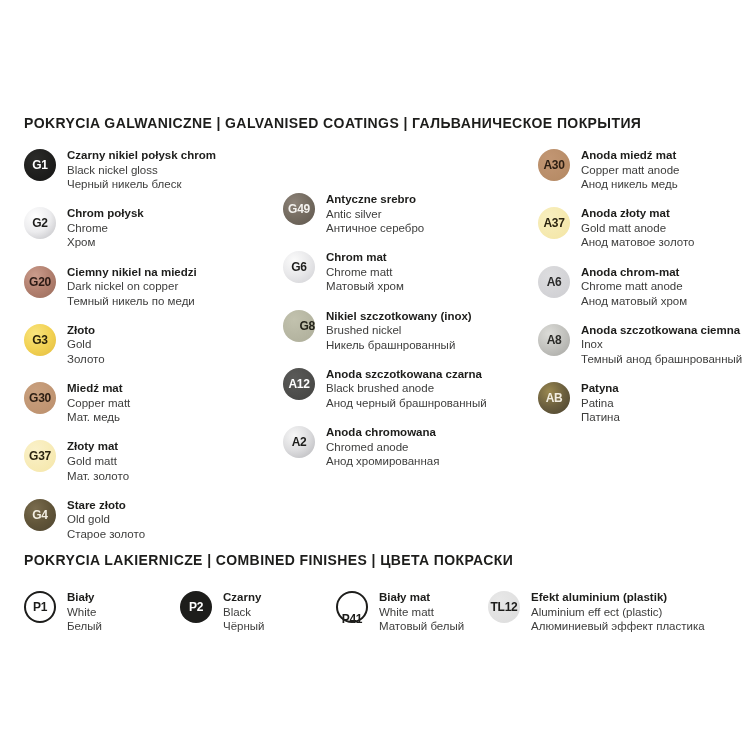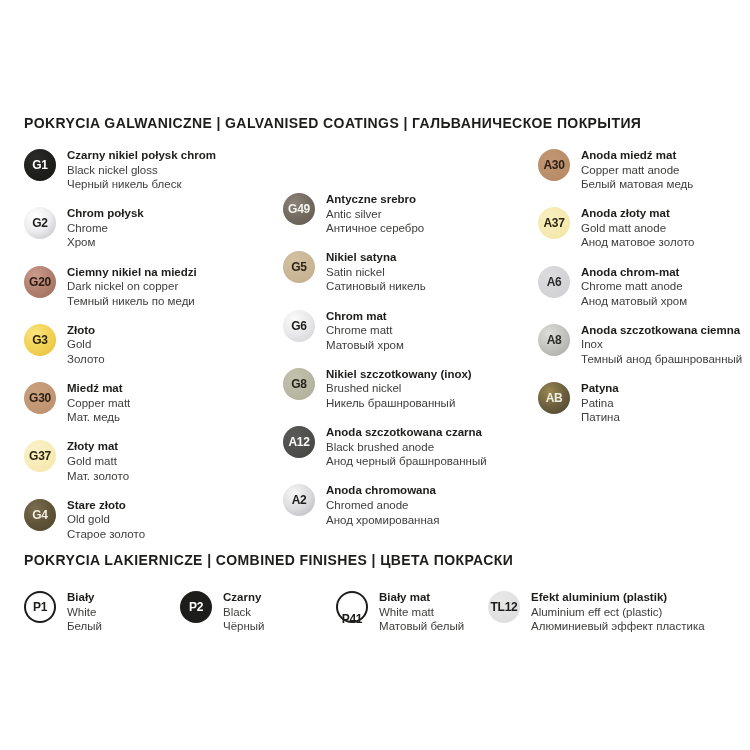--- a/index.html
+++ b/index.html
@@ -123,41 +123,31 @@
     <div class="swatch" style="background: radial-gradient(circle at 35% 30%, rgb(140, 130, 120), rgb(116, 107, 96), rgb(95, 87, 78));">
       <span class="code" style="color: rgb(244, 242, 239);">G49</span>
     </div>
     <div class="labels">
       <div class="pl">Antyczne srebro</div>
       <div class="en">Antic silver</div>
       <div class="ru">Античное серебро</div>
     </div>
   </div>
       <div class="entry">
-    <div class="swatch" style="background: radial-gradient(circle at 35% 30%, rgb(210, 193, 162), rgb(194, 173, 139));">
-      <span class="code" style="color: rgb(43, 35, 22);">G5</span>
-    </div>
-    <div class="labels">
-      <div class="pl">Nikiel satyna</div>
-      <div class="en">Satin nickel</div>
-      <div class="ru">Сатиновый никель</div>
-    </div>
-  </div>
-      <div class="entry">
     <div class="swatch" style="background: radial-gradient(circle at 35% 30%, rgb(251, 251, 251), rgb(232, 232, 234), rgb(207, 207, 211));">
       <span class="code" style="color: rgb(29, 29, 27);">G6</span>
     </div>
     <div class="labels">
       <div class="pl">Chrom mat</div>
       <div class="en">Chrome matt</div>
       <div class="ru">Матовый хром</div>
     </div>
   </div>
       <div class="entry">
-    <div class="swatch" style="background: radial-gradient(circle at 35% 30%, rgb(194, 194, 174), rgb(173, 173, 153));">
+    <div class="swatch" style="background: radial-gradient(circle at 35% 30%, rgb(194, 194, 174), rgb(173, 173, 153)); justify-content: flex-end;">
       <span class="code" style="color: rgb(35, 35, 26);">G8</span>
     </div>
     <div class="labels">
       <div class="pl">Nikiel szczotkowany (inox)</div>
       <div class="en">Brushed nickel</div>
       <div class="ru">Никель брашнрованный</div>
     </div>
   </div>
       <div class="entry">
     <div class="swatch" style="background: radial-gradient(circle at 35% 30%, rgb(90, 90, 88), rgb(67, 67, 65));">
@@ -181,21 +171,21 @@
   </div>
     </div>
   <div class="g-col" id="g-col-2">
       <div class="entry">
     <div class="swatch" style="background: radial-gradient(circle at 35% 30%, rgb(194, 150, 115), rgb(179, 136, 98));">
       <span class="code" style="color: rgb(43, 29, 18);">A30</span>
     </div>
     <div class="labels">
       <div class="pl">Anoda miedź mat</div>
       <div class="en">Copper matt anode</div>
-      <div class="ru">Белый матовая медь</div>
+      <div class="ru">Анод никель медь</div>
     </div>
   </div>
       <div class="entry">
     <div class="swatch" style="background: radial-gradient(circle at 35% 30%, rgb(248, 239, 191), rgb(243, 229, 164));">
       <span class="code" style="color: rgb(43, 36, 16);">A37</span>
     </div>
     <div class="labels">
       <div class="pl">Anoda złoty mat</div>
       <div class="en">Gold matt anode</div>
       <div class="ru">Анод матовое золото</div>

